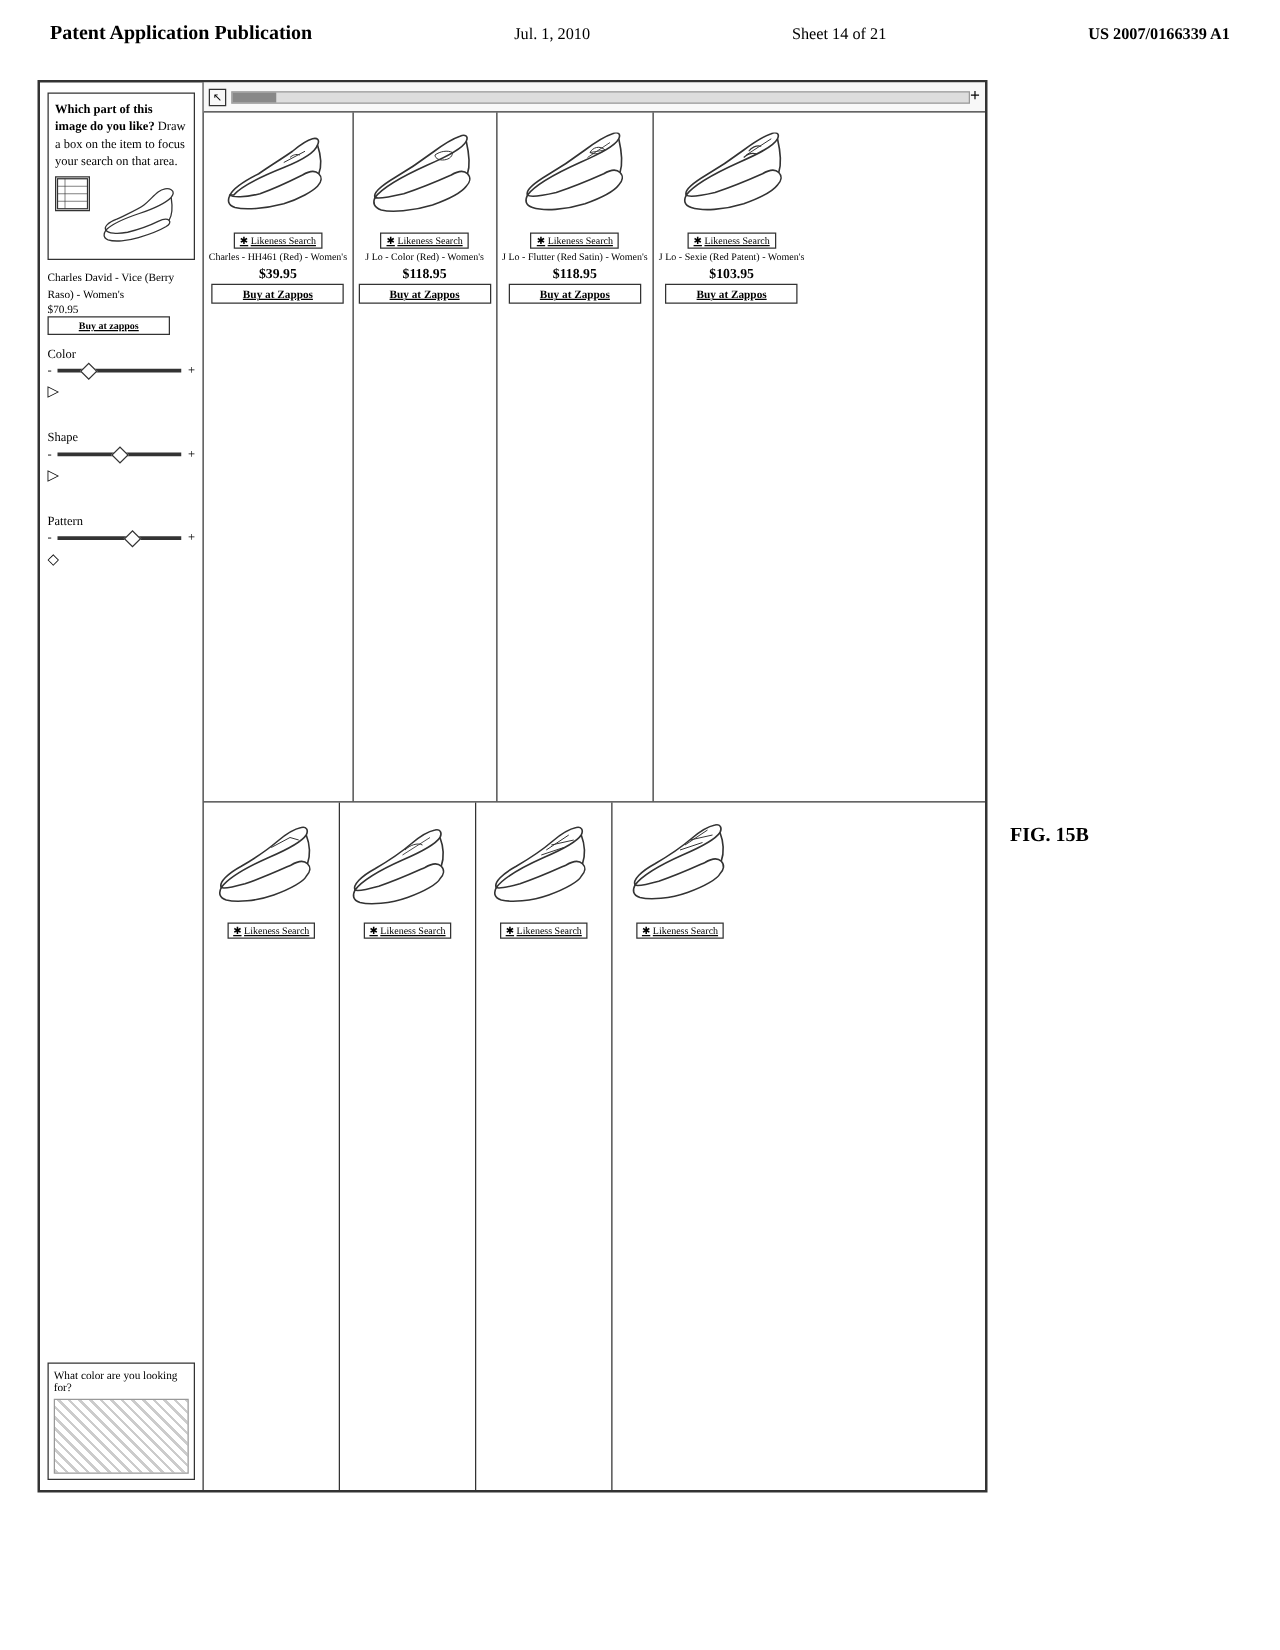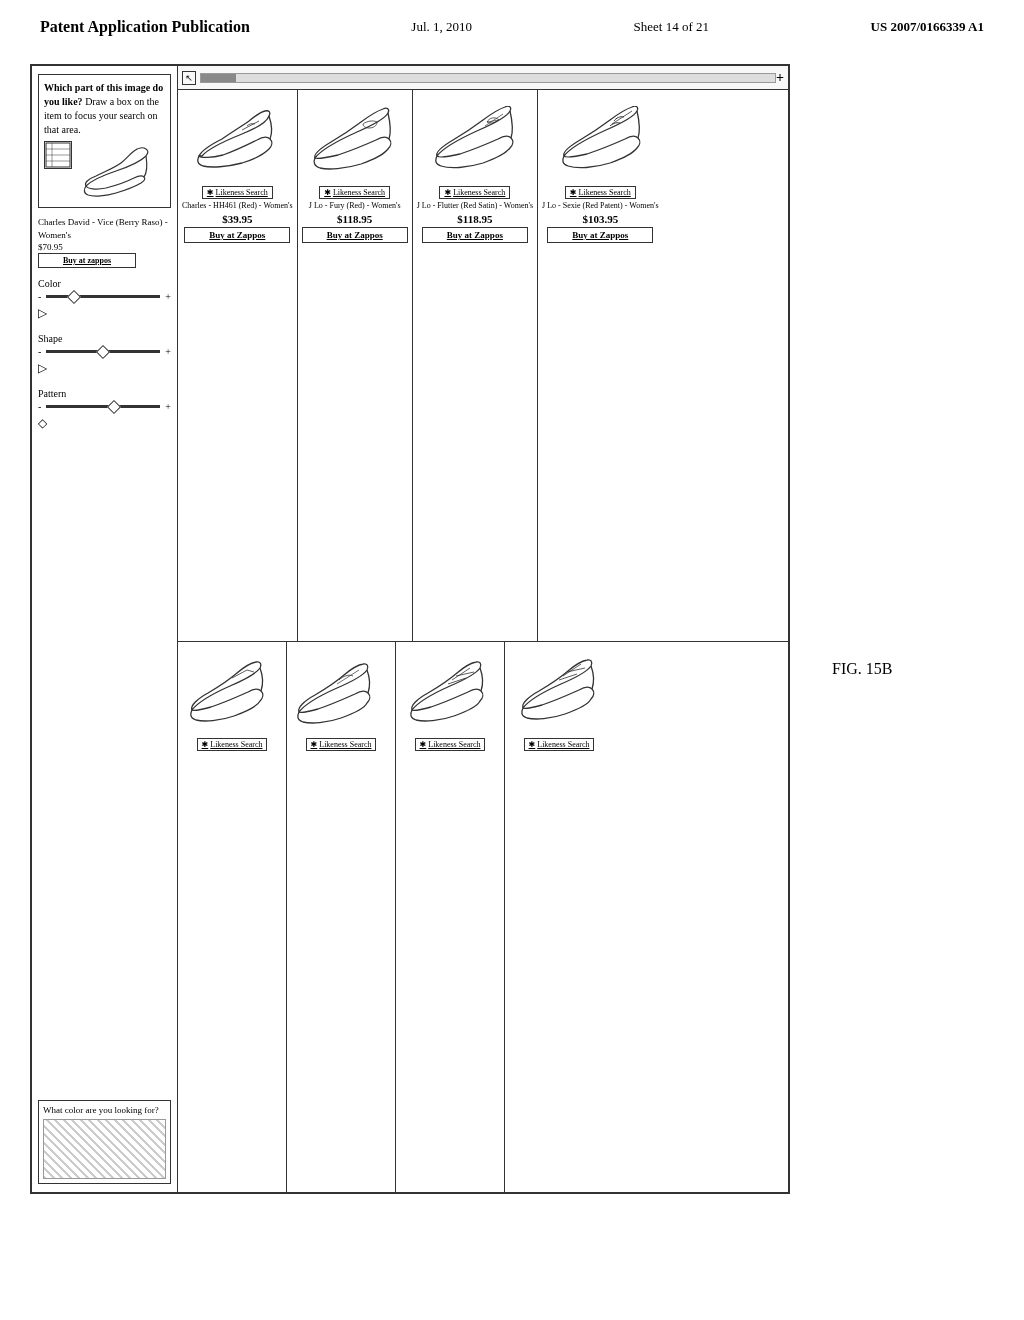--- a/index.html
+++ b/index.html
@@ -51,21 +51,21 @@
       border: 2px solid #333;
       display: flex;
       flex-direction: row;
       position: relative;
       height: 1130px;
       margin-top: 10px;
     }
 
     
     .left-sidebar {
-      width: 146px;
+      width: 131px;
       border-right: 1.5px solid #333;
       display: flex;
       flex-direction: column;
       padding: 8px 6px;
     }
 
     .query-box {
       border: 1.5px solid #333;
       padding: 6px 5px;
       margin-bottom: 8px;
@@ -90,21 +90,21 @@
       border: 1px solid #333;
       display: flex;
       align-items: center;
       justify-content: center;
       font-size: 8px;
     }
 
     .sliders-area {
       display: flex;
       flex-direction: column;
-      gap: 12px;
+      gap: 24px;
       margin-top: 8px;
       flex: 1;
     }
 
     .slider-row {
       display: flex;
       flex-direction: column;
       font-size: 10px;
     }
 
@@ -384,21 +384,21 @@
                 <path d="M10,52 C8,56 9,60 15,62 C23,64 40,63 56,58 C70,53 80,47 83,43 C86,40 87,36 84,33 C81,30 76,31 71,34 C62,38 48,44 33,49 C20,52 12,53 10,52 Z" fill="none" stroke="#333" stroke-width="1.3"></path>
                 <path d="M84,33 C86,27 86,20 83,7" fill="none" stroke="#333" stroke-width="1.3"></path>
 
                 <path d="M58,18 C62,15 68,14 72,16 C72,20 68,22 64,22 C60,22 58,20 58,18 Z" fill="none" stroke="#333" stroke-width="0.8"></path>
               </svg>
             </div>
             <div class="likeness-search-btn">
               <span>✱</span>
               <span>Likeness Search</span>
             </div>
-            <div class="product-name">J Lo - Fury (Red) - Women's</div>
+            <div class="product-name">J Lo - Color (Red) - Women's</div>
             <div class="product-price">$118.95</div>
             <div class="buy-btn">Buy at Zappos</div>
           </div>
 
           <div class="product-cell" style="border-right:1px solid #333;">
             <div class="product-shoe-img">
               <svg viewBox="0 0 100 70" width="100" height="70">
                 <path d="M12,50 C18,42 34,33 54,24 C70,17 82,11 85,5 C87,1 84,-1 80,1 C74,3 66,8 58,14 C50,20 40,27 28,34 C18,40 10,46 12,50 Z" fill="none" stroke="#333" stroke-width="1.3"></path>
                 <path d="M12,50 C10,54 10,58 16,60 C25,63 42,62 58,57 C72,52 82,46 85,42 C88,39 89,35 86,32 C83,29 78,30 73,33 C64,37 50,43 35,48 C22,51 14,52 12,50 Z" fill="none" stroke="#333" stroke-width="1.3"></path>
                 <path d="M86,32 C88,26 88,18 85,5" fill="none" stroke="#333" stroke-width="1.3"></path>
@@ -511,16 +511,16 @@
 
         </div>
 
       </div>
 
     </div>
 
   </div>
 
   <div style="display:flex; flex-direction:column; justify-content:center; margin-left: 18px; margin-top:10px;">
-    <div style="font-size:16px; font-weight:normal; writing-mode:horizontal-tb; white-space:nowrap;margin-left:24px;">FIG. 15B</div>
+    <div style="font-size:16px; font-weight:bold; writing-mode:horizontal-tb; white-space:nowrap;">FIG. 15B</div>
   </div>
 
 </div>
 
 </body></html>

